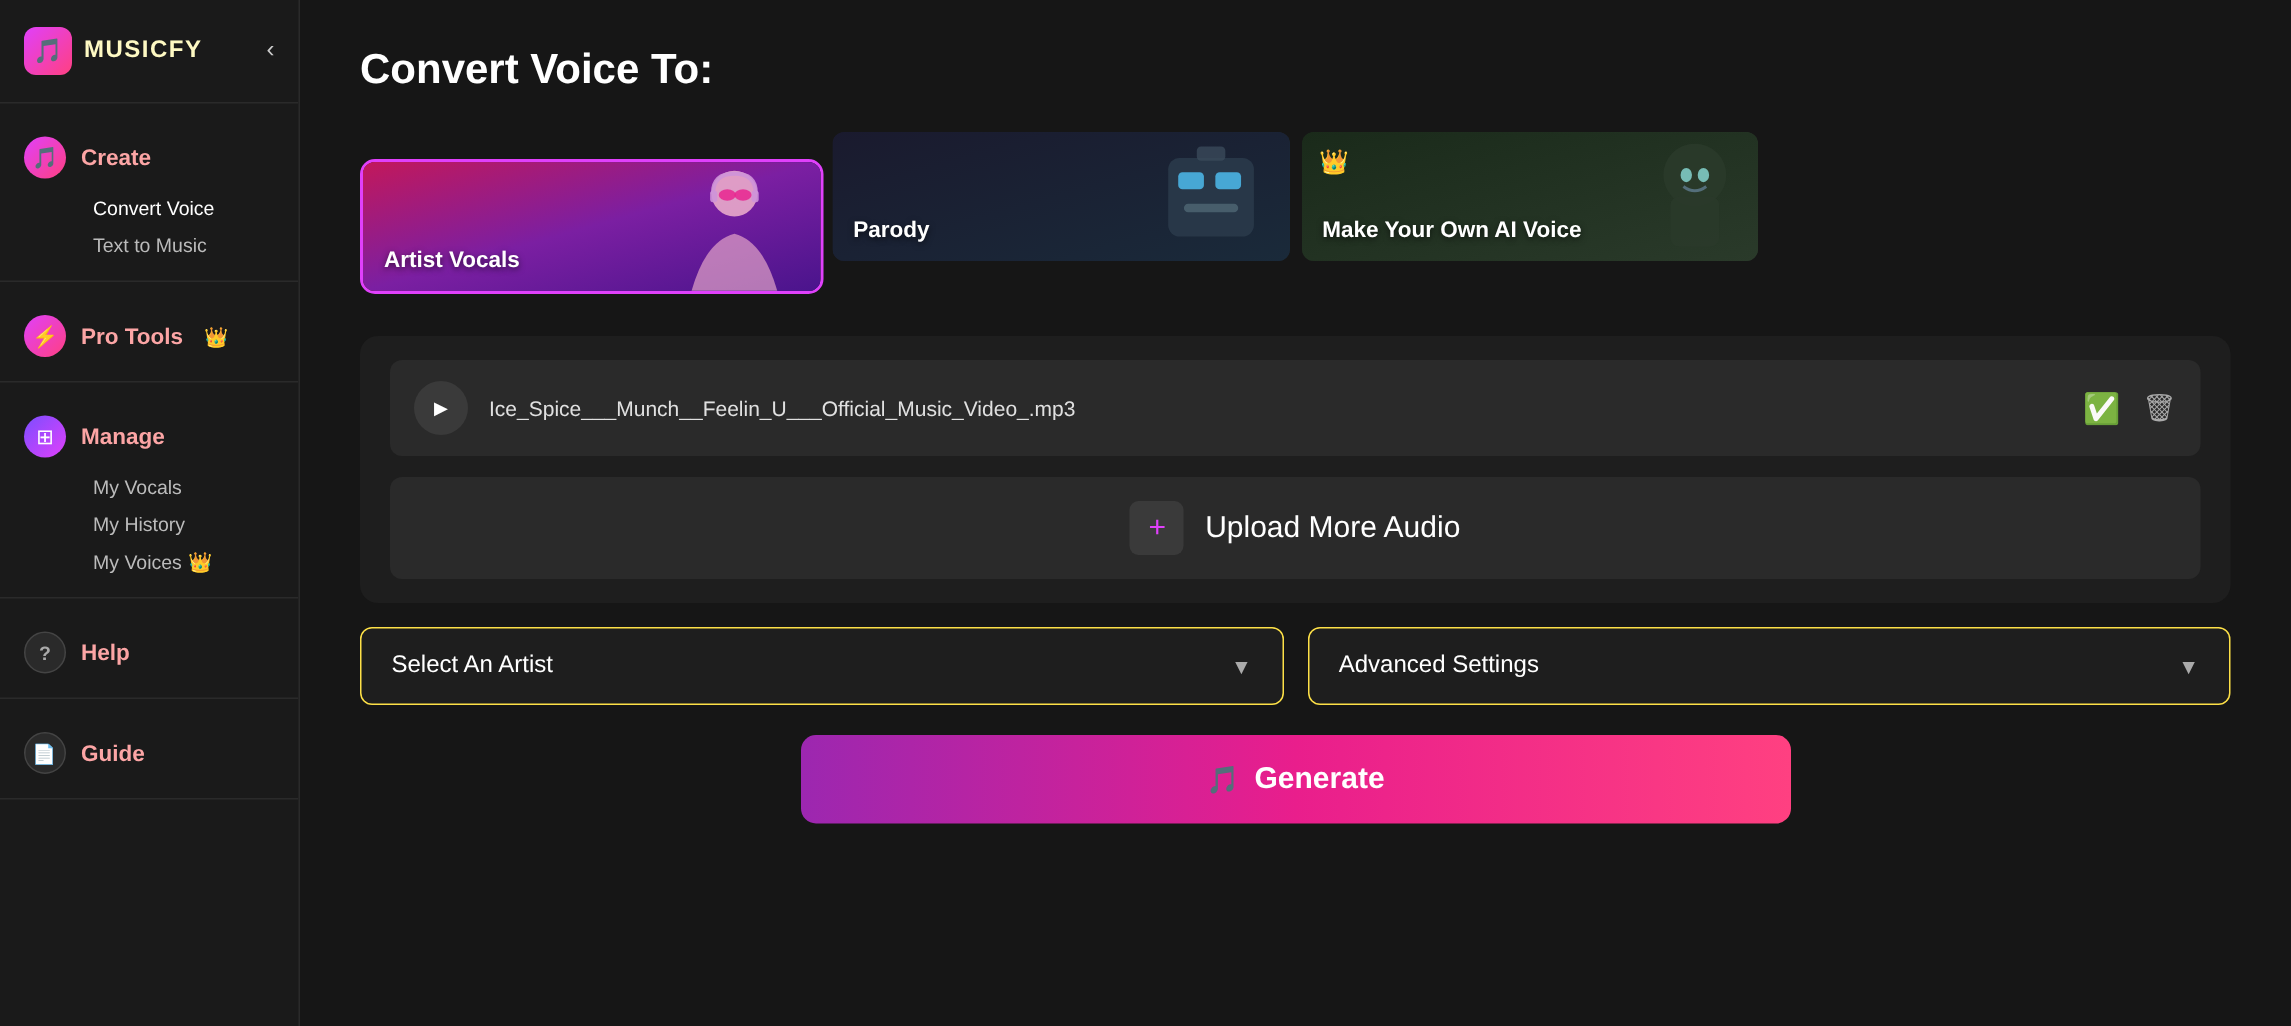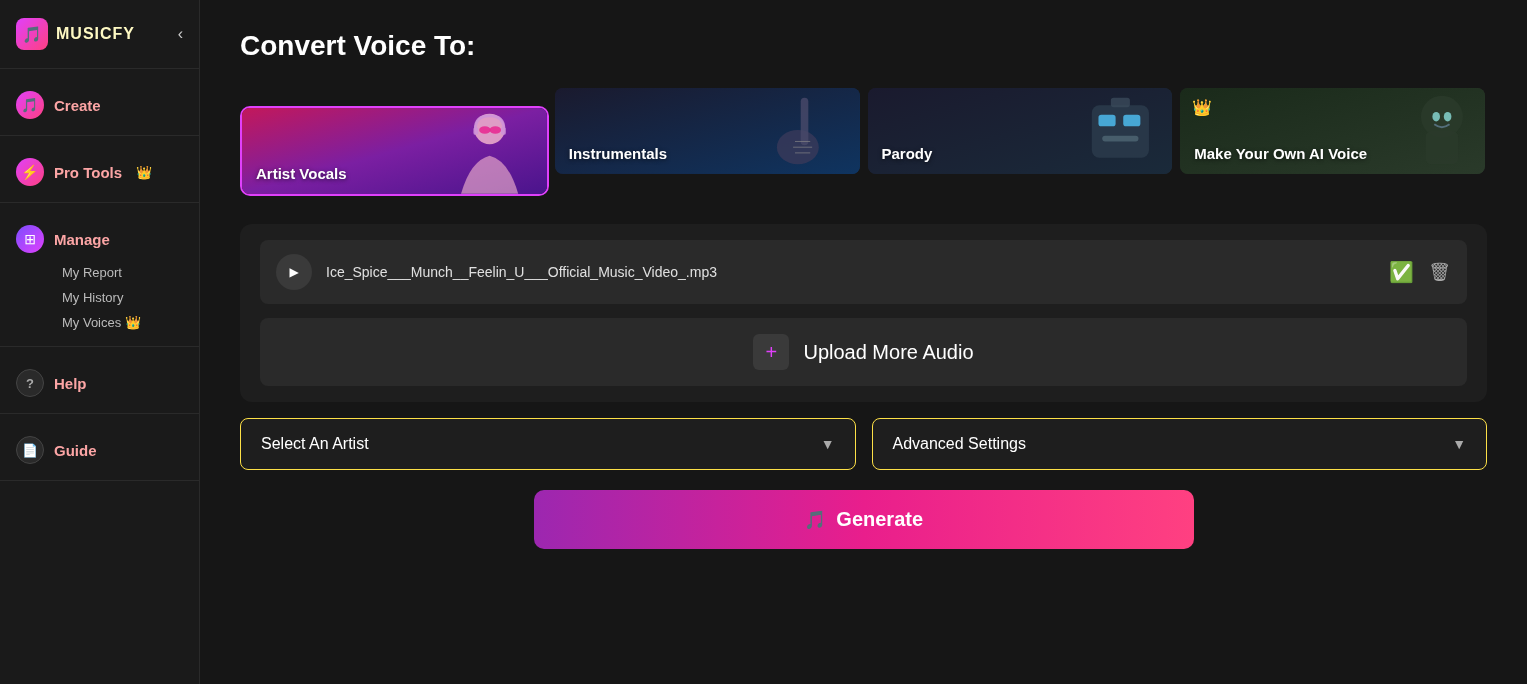--- a/index.html
+++ b/index.html
@@ -334,38 +334,46 @@
       <span class="logo-text">MUSICFY</span>
     </div>
     <button class="collapse-btn">‹</button>
   </div>
 
   <div class="sidebar-section">
     <div class="sidebar-section-header">
       <div class="section-icon">🎵</div>
       <span class="section-label">Create</span>
     </div>
+    <div class="sidebar-sub-items">
+      <div class="sidebar-sub-item active">
+        <span>Convert Voice</span>
+      </div>
+      <div class="sidebar-sub-item">
+        <span>Text to Music</span>
+      </div>
+    </div>
   </div>
 
   <div class="sidebar-section">
     <div class="sidebar-section-header">
       <div class="section-icon">⚡</div>
       <span class="section-label">Pro Tools</span>
       <span class="crown-icon">👑</span>
     </div>
   </div>
 
   <div class="sidebar-section">
     <div class="sidebar-section-header">
       <div class="section-icon manage">⊞</div>
       <span class="section-label">Manage</span>
     </div>
     <div class="sidebar-sub-items">
       <div class="sidebar-sub-item">
-        <span>My Report</span>
+        <span>My Vocals</span>
       </div>
       <div class="sidebar-sub-item">
         <span>My History</span>
       </div>
       <div class="sidebar-sub-item">
         <span>My Voices</span>
         <span>👑</span>
       </div>
     </div>
   </div>
@@ -409,40 +417,20 @@
           <rect x="243" y="20" width="5" height="8" rx="2" fill="#ce93d8" opacity="0.9"></rect>
           <rect x="272" y="20" width="5" height="8" rx="2" fill="#ce93d8" opacity="0.9"></rect>
 
           <ellipse cx="255" cy="23" rx="6" ry="4" fill="#e91e8c" opacity="0.8"></ellipse>
           <ellipse cx="266" cy="23" rx="6" ry="4" fill="#e91e8c" opacity="0.8"></ellipse>
         </svg>
       </div>
       <span class="card-label">Artist Vocals</span>
     </div>
 
-    <div class="category-card card-instrumentals">
-      <div class="category-card-bg">
-        <svg width="100%" height="100%" viewBox="0 0 320 90" xmlns="http://www.w3.org/2000/svg">
-          <defs>
-            <linearGradient id="inst-grad" x1="0%" y1="0%" x2="100%" y2="100%">
-              <stop offset="0%" stop-color="#1a1a2e"></stop>
-              <stop offset="100%" stop-color="#0f3460"></stop>
-            </linearGradient>
-          </defs>
-          <rect width="320" height="90" fill="url(#inst-grad)"></rect>
-
-          <ellipse cx="255" cy="62" rx="22" ry="18" fill="#3a3a5a" opacity="0.8"></ellipse>
-          <rect x="258" y="10" width="8" height="50" rx="4" fill="#4a4a6a" opacity="0.8"></rect>
-          <line x1="250" y1="62" x2="270" y2="62" stroke="#888" stroke-width="1" opacity="0.7"></line>
-          <line x1="252" y1="56" x2="268" y2="56" stroke="#888" stroke-width="1" opacity="0.7"></line>
-          <line x1="252" y1="68" x2="268" y2="68" stroke="#888" stroke-width="1" opacity="0.7"></line>
-        </svg>
-      </div>
-      <span class="card-label">Instrumentals</span>
-    </div>
 
     <div class="category-card card-parody">
       <div class="category-card-bg">
         <svg width="100%" height="100%" viewBox="0 0 320 90" xmlns="http://www.w3.org/2000/svg">
           <defs>
             <linearGradient id="par-grad" x1="0%" y1="0%" x2="100%" y2="100%">
               <stop offset="0%" stop-color="#1a1a2e"></stop>
               <stop offset="100%" stop-color="#1a2a3a"></stop>
             </linearGradient>
           </defs>

